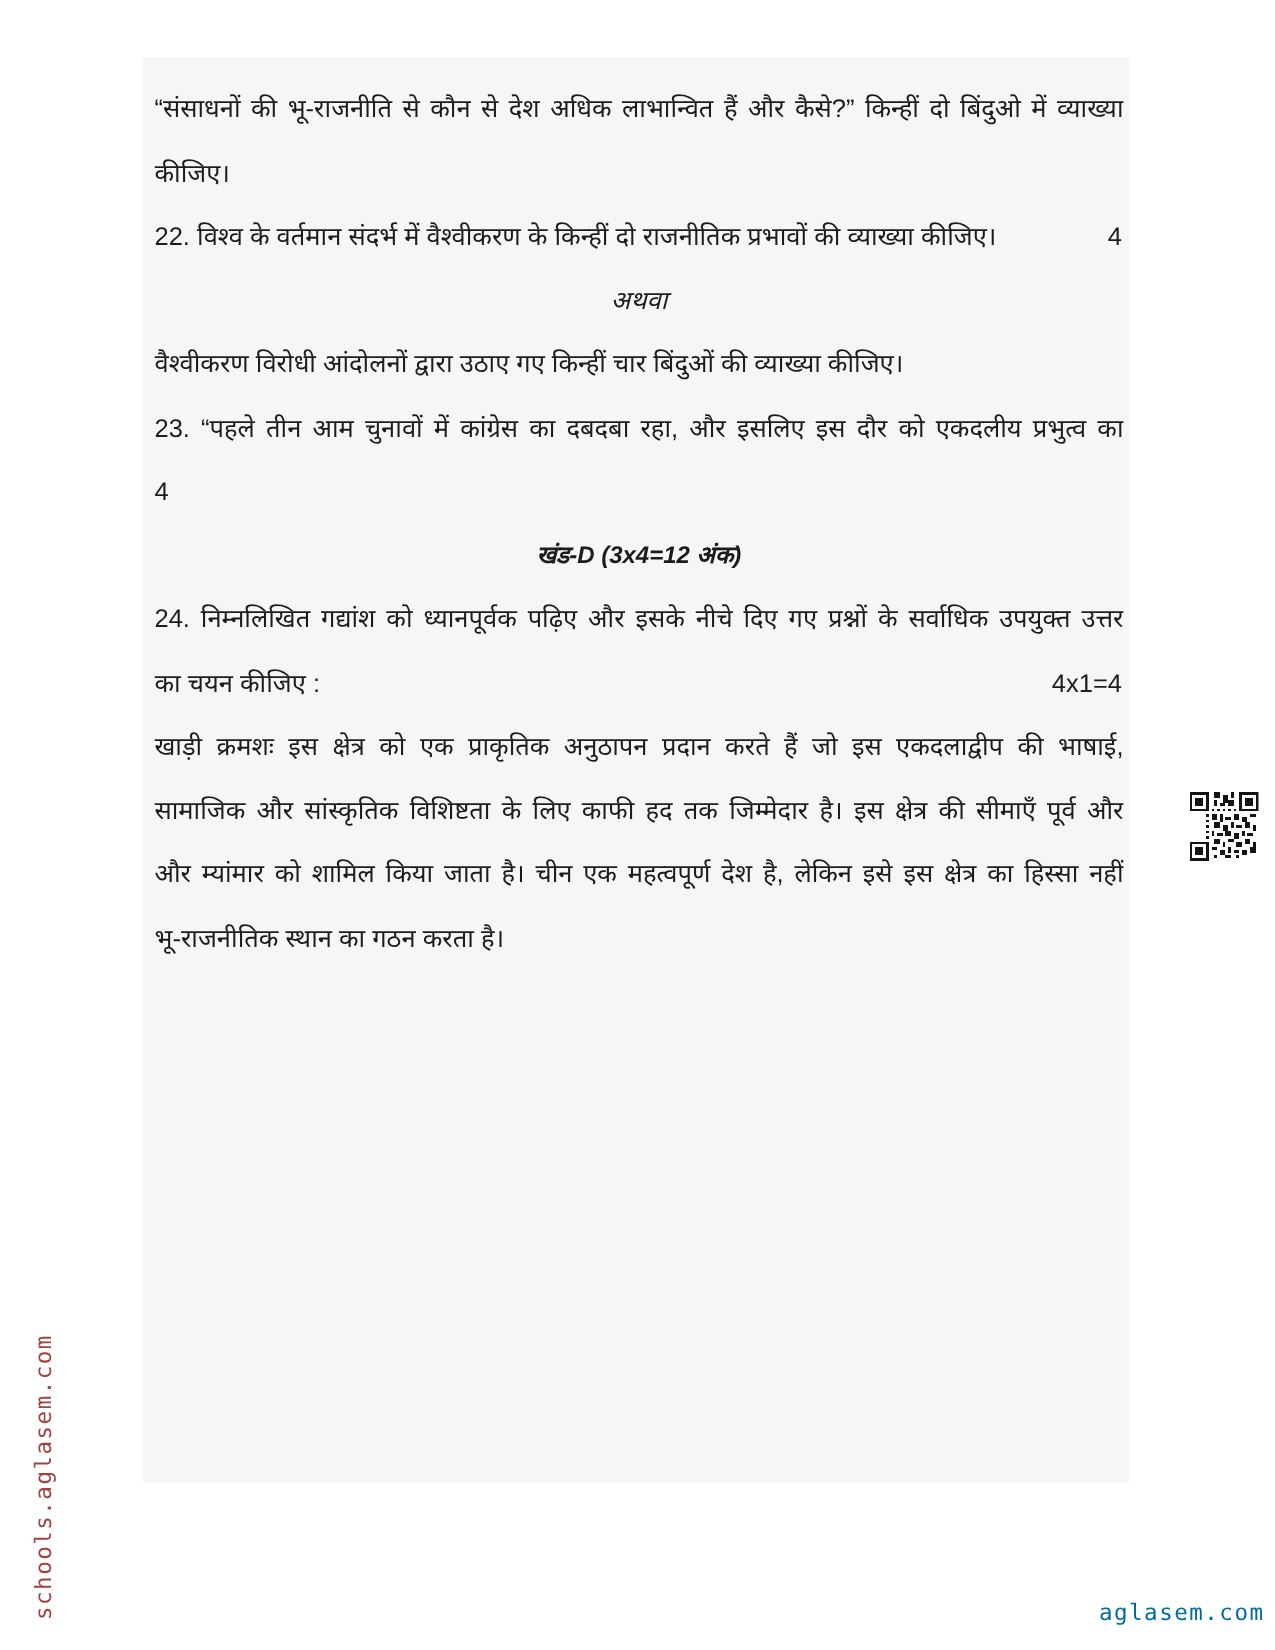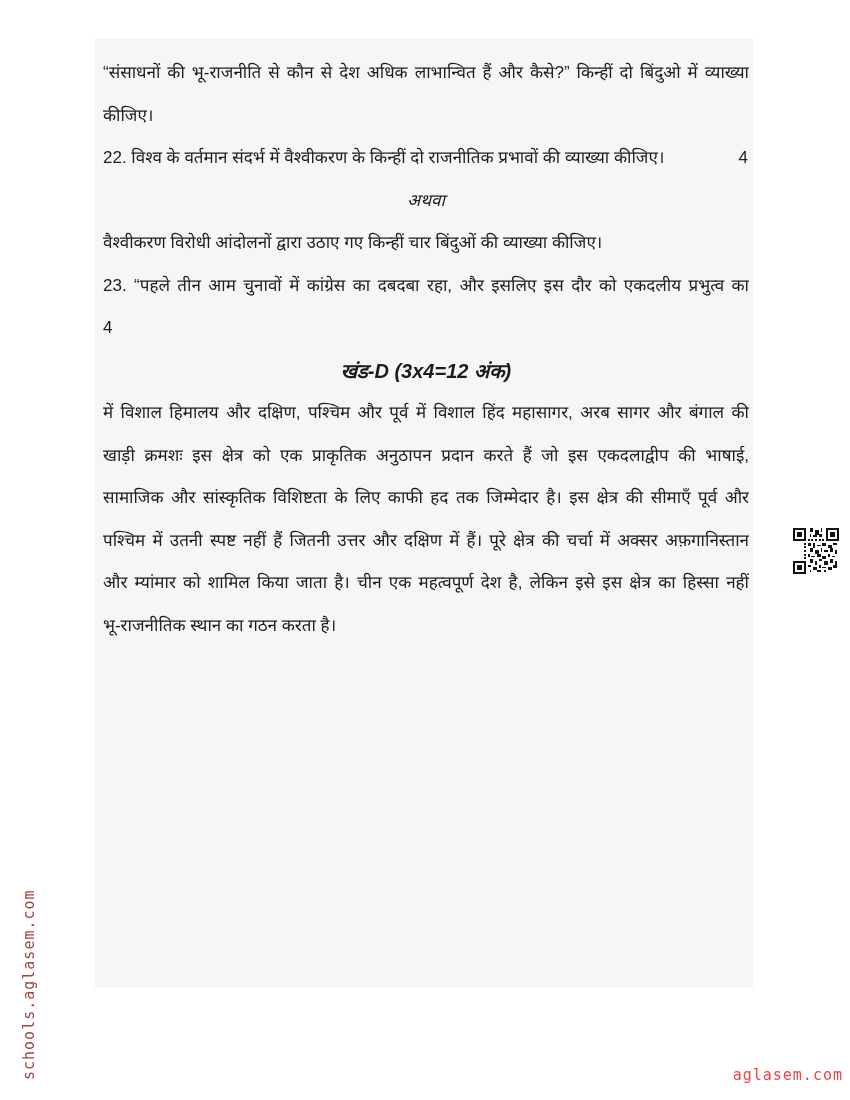--- a/index.html
+++ b/index.html
@@ -22,21 +22,21 @@
     font-size: 17px;
   }
   .row {
     height: 42.5px;
     line-height: 42.5px;
     white-space: nowrap;
     overflow: hidden;
   }
   .row.flexrow { display: flex; justify-content: space-between; }
   .row.center { text-align: center; font-style: italic; }
-  .row.bold { font-weight: bold; font-size: 20px; }
+  .row.bold { font-weight: bold; font-size: 16px; }
   .row.justify { text-align: justify; text-align-last: justify; white-space: normal; }
   .marks { padding-right: 1px; }
 
   .qr {
     position: absolute;
     left: 793px; top: 528px;
     width: 46px; height: 46px;
   }
 
   .wm-left {
@@ -49,21 +49,21 @@
     letter-spacing: 1px;
     color: #a04442;
     white-space: nowrap;
   }
   .wm-bottom {
     position: absolute;
     right: 7px; top: 1066px;
     font-family: "DejaVu Sans Mono", "Liberation Mono", monospace;
     font-size: 15px;
     letter-spacing: 1px;
-    color: #ef4444;
+    color: #0369a1;
     white-space: nowrap;
   }
 </style>
 </head>
 <body>
 
 <div class="canvas">
 
   <div class="sheet">
 
@@ -80,26 +80,29 @@
     <div class="row">वैश्वीकरण विरोधी आंदोलनों द्वारा उठाए गए किन्हीं चार बिंदुओं की व्याख्या कीजिए।</div>
 
     <div class="row justify">23. “पहले तीन आम चुनावों में कांग्रेस का दबदबा रहा, और इसलिए इस दौर को एकदलीय प्रभुत्व का</div>
 
     <div class="row flexrow">
       <span class="marks">4</span>
     </div>
 
     <div class="row center bold">खंड-D (3x4=12 अंक)</div>
 
+    <div class="row justify">24. निम्नलिखित गद्यांश को ध्यानपूर्वक पढ़िए और इसके नीचे दिए गए प्रश्नों के सर्वाधिक उपयुक्त उत्तर</div>
 
+    <div class="row flexrow">
+      <span>का चयन कीजिए :</span>
+      <span class="marks">4x1=4</span>
+    </div>
 
-    <div class="row justify">में विशाल हिमालय और दक्षिण, पश्चिम और पूर्व में विशाल हिंद महासागर, अरब सागर और बंगाल की</div>
     <div class="row justify">खाड़ी क्रमशः इस क्षेत्र को एक प्राकृतिक अनुठापन प्रदान करते हैं जो इस एकदलाद्वीप की भाषाई,</div>
     <div class="row justify">सामाजिक और सांस्कृतिक विशिष्टता के लिए काफी हद तक जिम्मेदार है। इस क्षेत्र की सीमाएँ पूर्व और</div>
-    <div class="row justify">पश्चिम में उतनी स्पष्ट नहीं हैं जितनी उत्तर और दक्षिण में हैं। पूरे क्षेत्र की चर्चा में अक्सर अफ़गानिस्तान</div>
     <div class="row justify">और म्यांमार को शामिल किया जाता है। चीन एक महत्वपूर्ण देश है, लेकिन इसे इस क्षेत्र का हिस्सा नहीं</div>
     <div class="row">भू-राजनीतिक स्थान का गठन करता है।</div>
 
   </div>
 
   <svg class="qr" viewBox="0 0 25 25" shape-rendering="crispEdges" xmlns="http://www.w3.org/2000/svg">
     <rect x="0" y="0" width="25" height="25" fill="#ffffff"></rect>
 
     <rect x="0" y="0" width="7" height="7" fill="#141414"></rect>
     <rect x="1" y="1" width="5" height="5" fill="#ffffff"></rect>

